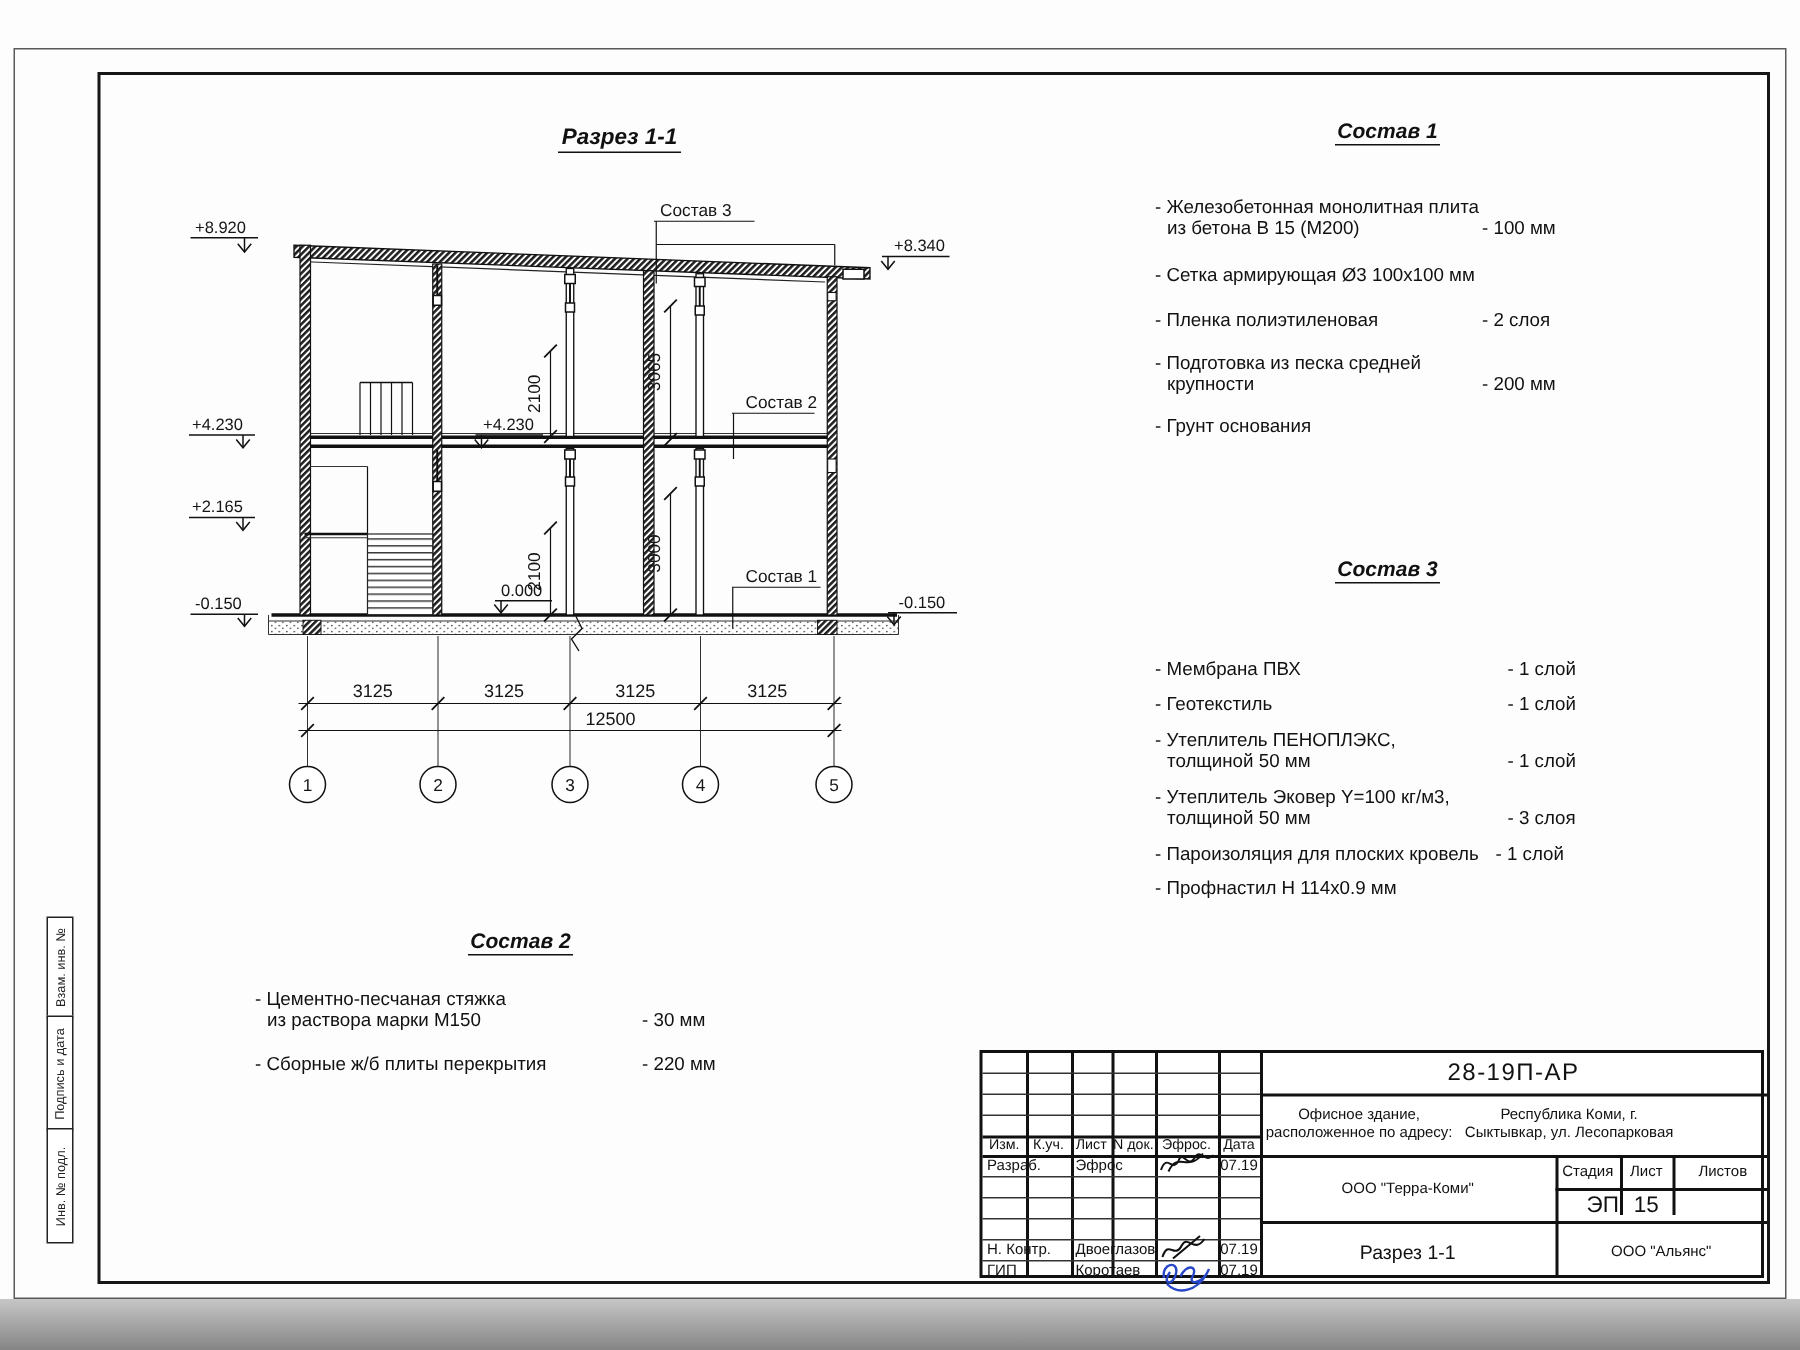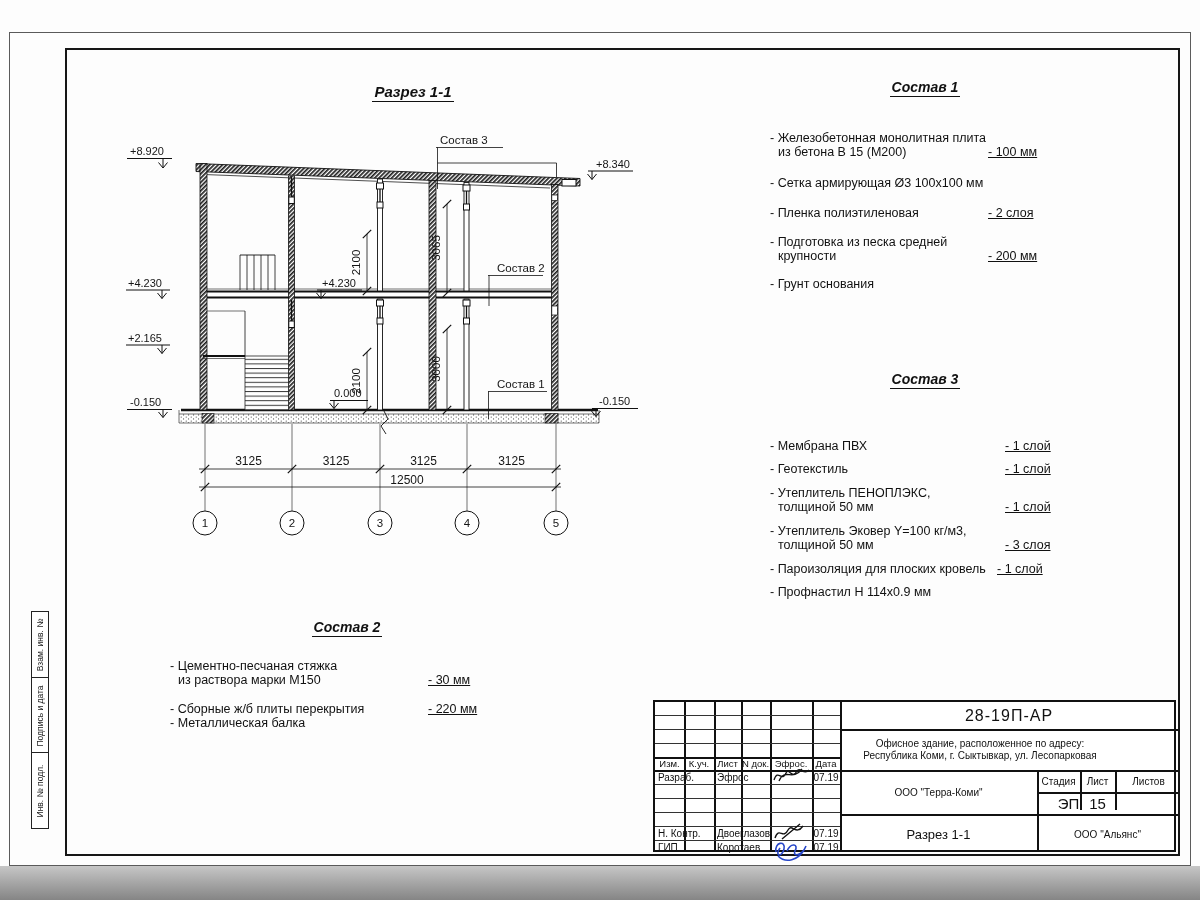--- a/index.html
+++ b/index.html
@@ -15,21 +15,21 @@
   .side-cell span{transform:rotate(-90deg);white-space:nowrap;font-size:8.5px;color:#222;}
   
   .dwg-title{position:absolute;left:348px;top:83px;width:130px;text-align:center;
              font-size:15px;font-style:italic;font-weight:bold;}
   .dwg-title span{border-bottom:1.4px solid #111;padding:0 2px 1px 2px;}
   .list{position:absolute;font-size:12.5px;line-height:14.5px;}
   .list-title{text-align:center;font-size:14px;font-style:italic;font-weight:bold;}
   .list-title span{border-bottom:1.4px solid #111;padding:0 2px 1px 2px;}
   .item{position:relative;}
   .item .l2{padding-left:8px;}
-  .item .val{position:absolute;bottom:0;white-space:nowrap;text-decoration:underline;}
+  .item .val{position:absolute;bottom:0;white-space:nowrap;}
   
   .tb{position:absolute;left:653px;top:700px;width:523px;height:152px;border:2px solid #111;box-sizing:border-box;background:#fff;}
   .tb .vl,.tb .hl{position:absolute;background:#111;}
   .tb .vl{width:1.5px;top:0;bottom:0;}
   .tb .hl{height:1.5px;left:0;}
   .tb .thin{background:#333;height:1px;}
   .cell{position:absolute;display:flex;align-items:center;justify-content:center;text-align:center;}
   .cell.lft{justify-content:flex-start;padding-left:3px;text-align:left;}
   .fs10{font-size:10px;} .fs9{font-size:9.5px;}
   .docnum{font-size:16px;letter-spacing:1px;}
@@ -323,23 +323,20 @@
     <div style="margin-top:24px;">
       <div class="item" style="margin-bottom:14px;">
         <div>- Цементно-песчаная стяжка</div>
           <div class="l2">из раствора марки М150</div>
         <div class="val" style="left:258px;">- 30 мм</div>
         </div>
       <div class="item" style="">
         <div>- Сборные ж/б плиты перекрытия</div>
         <div class="val" style="left:258px;">- 220 мм</div>
         </div>
-      <div class="item">
-        <div>- Металлическая балка</div>
-        </div>
     </div>
   </div>
 
   <div class="tb">
 
     <div class="vl" style="left:29px;"></div>
     <div class="vl" style="left:59px;"></div>
     <div class="vl" style="left:86px;"></div>
     <div class="vl" style="left:115px;"></div>
     <div class="vl" style="left:157px;"></div>
@@ -415,21 +412,21 @@
       <path d="M4,16 C8,4 12,19 16,9 C19,3 22,16 27,7 C30,2 34,12 39,6 M9,17 C15,3 22,18 32,5" fill="none" stroke="#111" stroke-width="1.3"></path>
     </svg>
     <svg style="position:absolute;left:115px;top:118px;overflow:visible;" width="42" height="40">
       <path d="M5,18 C9,6 13,20 18,10 C22,3 26,16 33,6 M12,19 L30,4" fill="none" stroke="#111" stroke-width="1.4"></path>
       <path d="M6,32 C4,22 16,20 14,29 C12,38 4,36 10,28 M17,31 C21,22 29,24 25,31 C22,37 32,36 36,26 M8,36 C16,44 28,40 34,30" fill="none" stroke="#2746c8" stroke-width="1.6"></path>
     </svg>
 
     <div class="cell docnum" style="left:185px;top:0;width:338px;height:27px;">
         <span>28-19П-АР</span>
       </div>
-    <div class="cell fs10" style="left:185px;top:27px;width:280px;height:41px;flex-direction:column;line-height:12px;">
+    <div class="cell fs10" style="left:185px;top:27px;width:280px;height:41px;flex-direction:row;line-height:12px;">
       <span>Офисное здание, расположенное по адресу:</span>
       <span>Республика Коми, г. Сыктывкар, ул. Лесопарковая</span>
     </div>
     <div class="cell fs10" style="left:185px;top:68px;width:197px;height:44px;">
         <span>ООО "Терра-Коми"</span>
       </div>
     <div class="cell fs10" style="left:382px;top:68px;width:43px;height:22px;">
         <span>Стадия</span>
       </div>
     <div class="cell fs10" style="left:425px;top:68px;width:35px;height:22px;">

